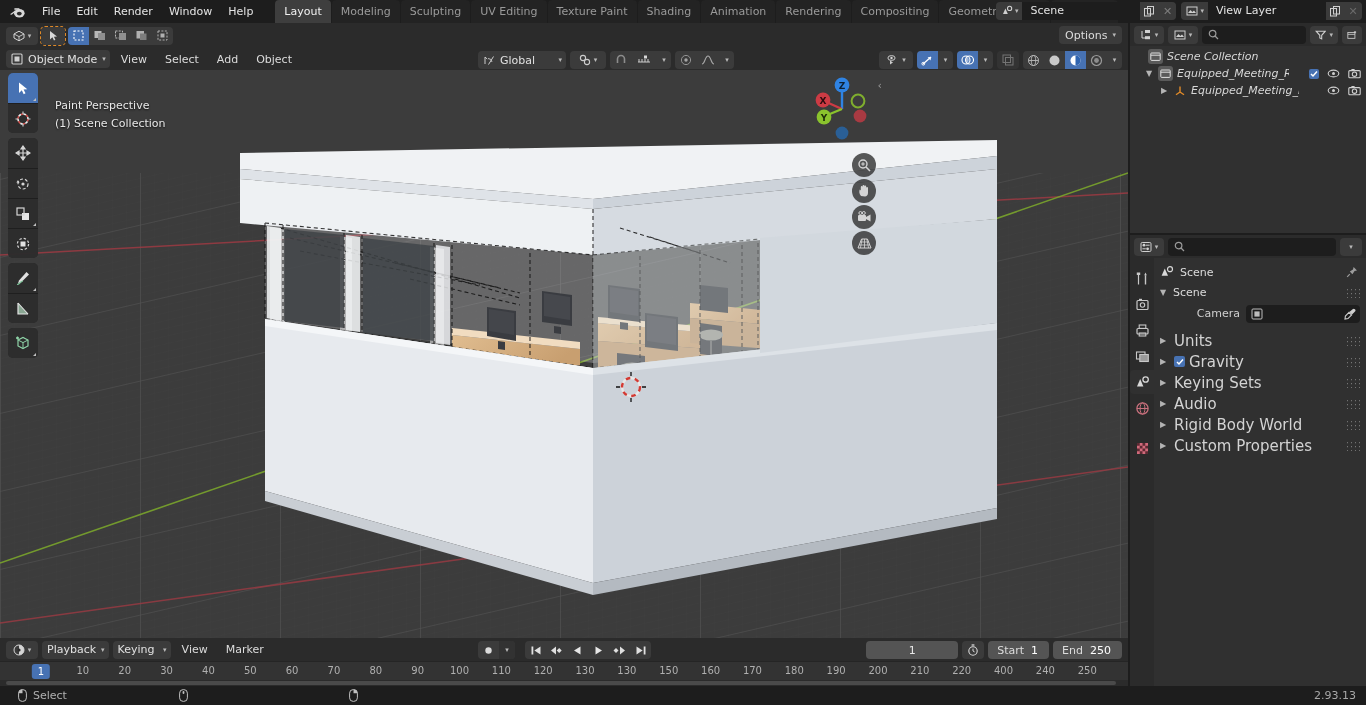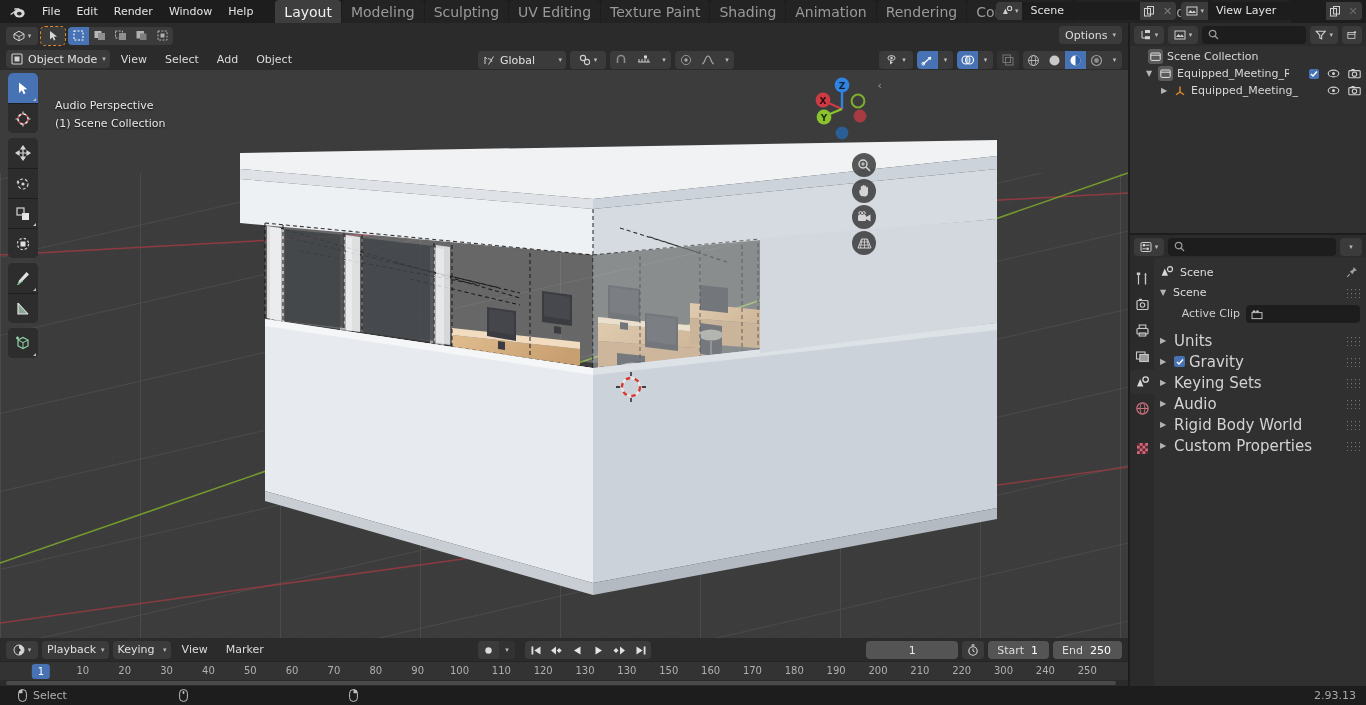--- a/index.html
+++ b/index.html
@@ -16,21 +16,21 @@
   .topbar {
     position:absolute; left:0; top:0; width:1366px; height:23px;
     background:#1d1d1d; display:flex; align-items:center; padding-left:6px;
   }
   .blender-logo { width:22px; height:17px; display:flex; align-items:center; justify-content:center; margin-right:6px; }
   .menu-item {
     padding:3px 8px; color:#e4e4e4; font-size:11px; border-radius:3px; white-space:nowrap;
   }
   .ws-tabs { display:flex; align-items:center; margin-left:14px; gap:1px; }
   .ws-tab {
-    padding:4px 9px 4px 9px; font-size:14px; color:#9a9a9a; background:#232323;
+    padding:4px 9px 4px 9px; font-size:11px; color:#9a9a9a; background:#232323;
     border-radius:4px 4px 0 0; white-space:nowrap; height:23px; display:flex; align-items:center;
   }
   .ws-tab.active { background:#3e3e3e; color:#f0f0f0; }
   .ws-plus { padding:4px 7px; color:#8e8e8e; font-size:13px; }
   .topbar-right { position:absolute; right:4px; top:2px; display:flex; align-items:center; gap:5px; }
   .id-block { display:flex; align-items:center; background:#282828; border-radius:4px; height:18px; }
   .id-icon-btn {
     display:flex; align-items:center; gap:2px; background:#3b3b3b; border-radius:4px 0 0 4px;
     height:18px; padding:0 4px 0 5px;
   }
@@ -128,21 +128,21 @@
   .tl-scrollbar { position:absolute; left:0; bottom:0; width:1128px; height:6px; background:#2b2b2b; }
   .tl-scrollbar .thumb { position:absolute; left:6px; top:1px; height:4px; width:1110px; background:#4a4a4a; border-radius:2px; }
 
   
   .outliner { position:absolute; left:1130px; top:23px; width:236px; height:210px; background:#303030; }
   .ol-header { height:23px; background:#2b2b2b; display:flex; align-items:center; padding:0 4px; gap:4px; }
   .search-box {
     flex:1; height:18px; background:#1d1d1d; border-radius:4px; display:flex; align-items:center;
     padding:0 6px; gap:5px; color:#8a8a8a; font-size:11px;
   }
-  .ol-body { padding-top:2px; }
+  .ol-body { padding-top:2px;font-style:italic; }
   .ol-row { display:flex; align-items:center; height:17px; padding-left:4px; gap:4px; position:relative; }
   .ol-row .name { font-size:11px; color:#d7d7d7; overflow:hidden; white-space:nowrap; }
   .ol-row .rest { position:absolute; right:5px; display:flex; align-items:center; gap:8px; }
   .disc { width:10px; text-align:center; color:#b5b5b5; font-size:8px; }
   .ol-indent1 { padding-left:14px; }
   .ol-indent2 { padding-left:29px; }
   .chk { width:10px; height:10px; background:#4772b3; border-radius:2px; display:flex; align-items:center; justify-content:center; }
 
   
   .properties { position:absolute; left:1130px; top:235px; width:236px; height:451px; background:#303030; }
@@ -690,21 +690,21 @@
               <path d="M3 5 L8 2.5 L13 5 L13 11 L8 13.5 L3 11 Z" fill="none" stroke="#8fd4a8" stroke-width="1.2"></path>
               <path d="M3 5 L8 7.6 L13 5 M8 7.6 V13.5" fill="none" stroke="#8fd4a8" stroke-width="1"></path>
               <path d="M2.5 1.5 V4.5 M1 3 H4" stroke="#8fd4a8" stroke-width="1.3"></path>
             </svg>
           <div class="corner"></div>
         </div>
       </div>
     </div>
 
     <div class="vp-text">
-      <div>Audio Perspective</div>
+      <div>Paint Perspective</div>
       <div class="l2">(1) Scene Collection</div>
     </div>
 
     <div class="vp-collapse">‹</div>
 
     <div class="nav-gizmo">
       <svg width="76" height="76" viewBox="0 0 76 76">
         <line x1="38" y1="38" x2="38" y2="16" stroke="#2f83e3" stroke-width="2.4"></line>
         <line x1="38" y1="38" x2="20" y2="30" stroke="#cc3b44" stroke-width="2.4"></line>
         <line x1="38" y1="38" x2="21" y2="45" stroke="#8ac32d" stroke-width="2.4"></line>
@@ -856,21 +856,21 @@
         <div class="tick" style="left: 585.05px;">130</div>
         <div class="tick" style="left: 626.9px;">130</div>
         <div class="tick" style="left: 668.75px;">150</div>
         <div class="tick" style="left: 710.6px;">160</div>
         <div class="tick" style="left: 752.45px;">170</div>
         <div class="tick" style="left: 794.3px;">180</div>
         <div class="tick" style="left: 836.15px;">190</div>
         <div class="tick" style="left: 878px;">200</div>
         <div class="tick" style="left: 919.85px;">210</div>
         <div class="tick" style="left: 961.7px;">220</div>
-        <div class="tick" style="left: 1003.55px;">300</div>
+        <div class="tick" style="left: 1003.55px;">400</div>
         <div class="tick" style="left: 1045.4px;">240</div>
         <div class="tick" style="left: 1087.25px;">250</div>
         <div class="playhead" style="left: 41px;">1</div>
       </div>
     <div class="tl-scrollbar">
         <div class="thumb"></div>
       </div>
   </div>
 
   <div class="outliner">
@@ -1085,34 +1085,40 @@
             </svg>
         </span>
       </div>
 
       <div class="panel-head">
         <span class="tri">▼</span>
         <span class="ttl">Scene</span>
         <span class="grip">:::: ::::</span>
       </div>
 
-
-
       <div class="prop-row">
-        <span class="plabel">Active Clip</span>
+        <span class="plabel">Camera</span>
         <span class="prop-field">
           <span class="ico">
             <svg width="12" height="12" viewBox="0 0 12 12">
-                <rect x="1" y="4.6" width="10" height="6" fill="none" stroke="#bdbdbd" stroke-width="1"></rect>
-                <path d="M1 4.6 L2.6 2 L5 3.2 L3.4 4.6 Z M4.4 4.6 L6 2 L8.4 3.2 L6.8 4.6 Z" fill="#bdbdbd"></path>
+                <rect x="1" y="1" width="10" height="10" rx="1" fill="none" stroke="#bdbdbd" stroke-width="1"></rect>
+                <rect x="3.4" y="3.4" width="5.2" height="5.2" fill="#bdbdbd"></rect>
               </svg>
           </span>
           <span></span>
+          <span class="eyed ico">
+            <svg width="12" height="12" viewBox="0 0 12 12">
+                <path d="M8.6 1.2 A1.7 1.7 0 0 1 11 3.6 L8 6.6 L5.4 4 Z" fill="#cfcfcf"></path>
+                <path d="M5 4.4 L1.4 8 L1 11 L4 10.6 L7.6 7 Z" fill="none" stroke="#cfcfcf" stroke-width="1.1"></path>
+              </svg>
+          </span>
         </span>
       </div>
+
+
 
       <div style="height:6px;"></div>
 
       <div class="closed-panel">
         <span class="tri">▶</span>
         <span class="ttl">Units</span>
         <span class="grip">:::: ::::</span>
       </div>
       <div class="closed-panel">
         <span class="tri">▶</span>

